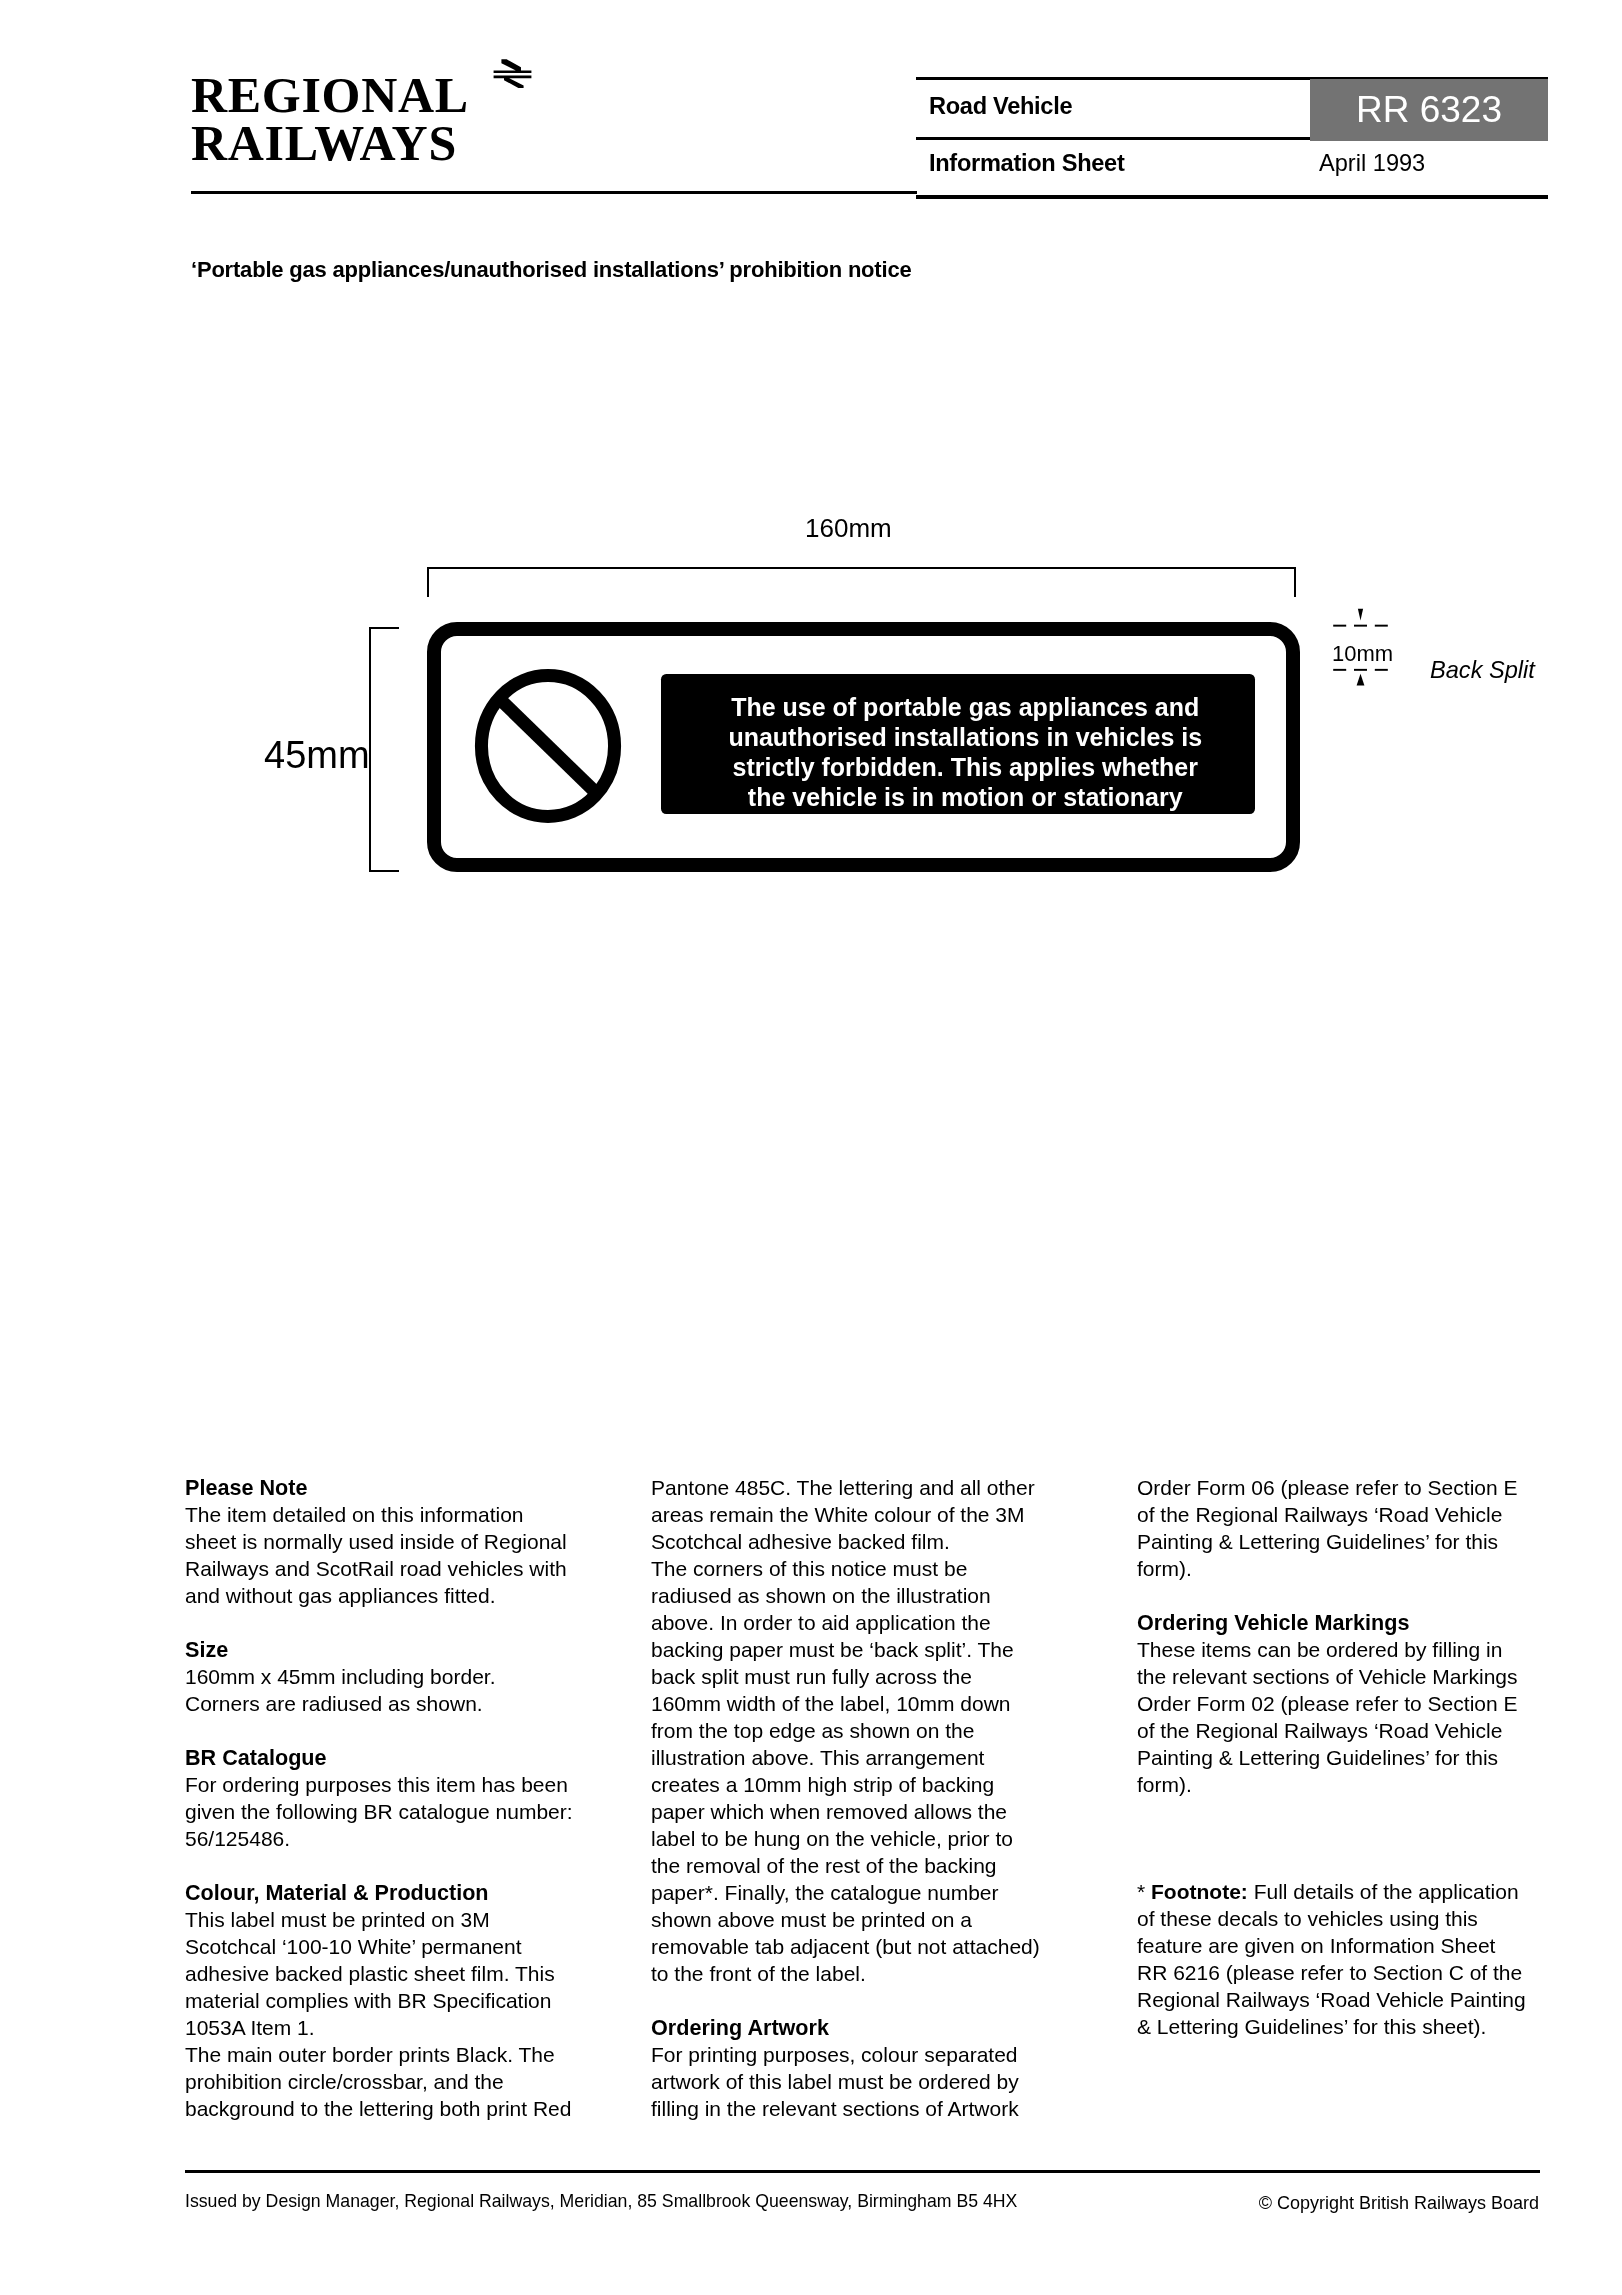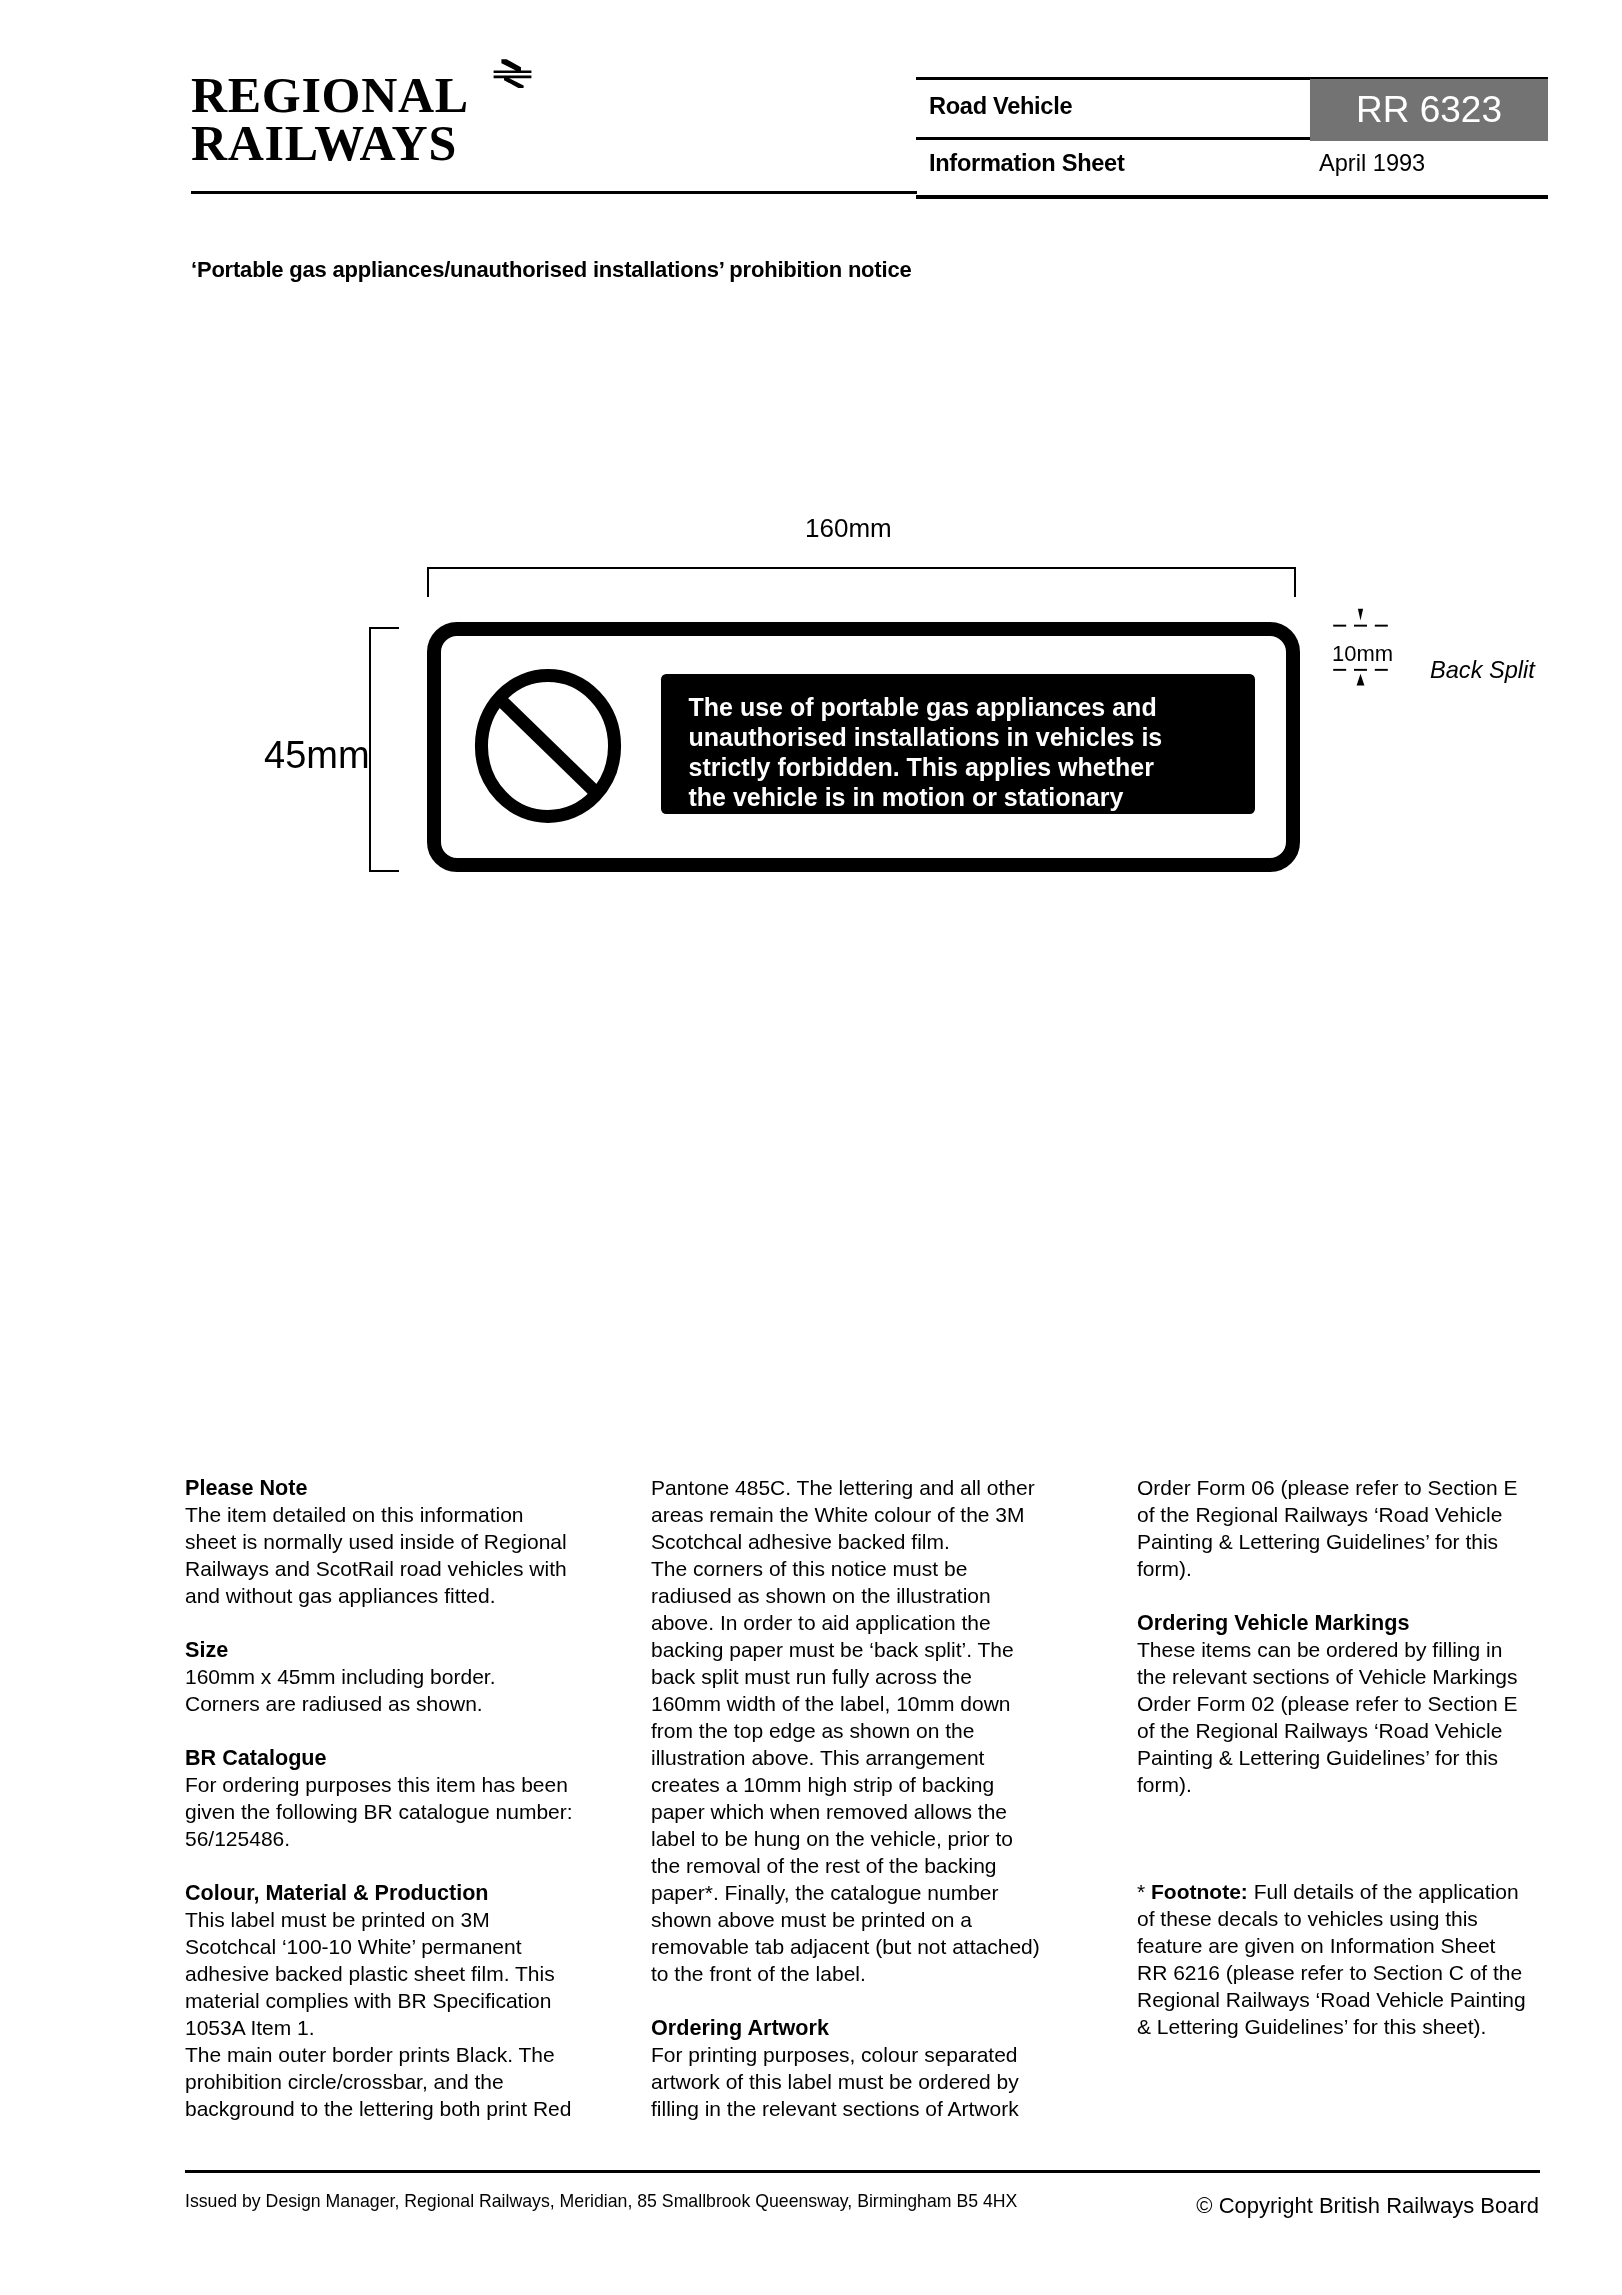--- a/index.html
+++ b/index.html
@@ -21,21 +21,21 @@
   .date { position: absolute; left: 403px; top: 73px; font-size: 23.6px; }
 
   .doc-title { position: absolute; left: 191px; top: 257px; font-weight: 700; font-size: 22px; letter-spacing: -0.2px; }
 
   
   .dim-160-label { position: absolute; left: 805px; top: 513px; font-size: 26px; }
   .dim-160-bracket { position: absolute; left: 427px; top: 567px; width: 865px; height: 27.5px; border-top: 2.6px solid #000; border-left: 2.6px solid #000; border-right: 2.6px solid #000; }
   .dim-45-label { position: absolute; left: 264px; top: 734px; font-size: 38px; }
   .dim-45-bracket { position: absolute; left: 369px; top: 627px; width: 27.5px; height: 241px; border-top: 2.6px solid #000; border-left: 2.6px solid #000; border-bottom: 2.6px solid #000; }
 
-  .sign { position: absolute; left: 427px; top: 622px; width: 873px; height: 250px; border: 14.4px solid #000; border-radius: 30px; box-sizing: border-box; background: #fff; }
+  .sign { position: absolute; left: 427px; top: 622px; width: 873px; height: 250px; border: 14.4px solid #000; border-radius: 30px; box-sizing: border-box; background: #fff; text-align: center; }
   .prohibit { position: absolute; left: 30px; top: 33px; width: 154px; height: 154px; }
   .sign-panel { position: absolute; left: 220px; top: 38px; width: 594px; height: 140px; background: #000; border-radius: 5.2px; color: #fff; box-sizing: border-box; padding: 18.3px 13px 0 27.5px; font-weight: 700; font-size: 25px; line-height: 30px; }
   .sign-panel span { display: block; white-space: nowrap; }
 
   .backsplit { position: absolute; left: 1328px; top: 602px; width: 65px; height: 98px; }
   .backsplit-label { position: absolute; left: 1332px; top: 641px; font-size: 22px; }
   .backsplit-text { position: absolute; left: 1430px; top: 657px; font-style: italic; font-size: 23.6px; }
 
   
   .col { position: absolute; top: 1474px; width: 419px; font-size: 21px; line-height: 27px; }
@@ -45,21 +45,21 @@
   .col h3 { margin: 0; font-size: 21.6px; font-weight: 700; line-height: 27px; }
   .col p { margin: 0; }
   .col .gap { height: 27px; }
   .col .gap-big { height: 80px; }
   .col .line { display: block; white-space: nowrap; }
 
   
   .footer-rule { position: absolute; left: 185px; top: 2170px; width: 1355px; height: 3.3px; background: #000; }
   .footer-addr { position: absolute; left: 185px; top: 2189px; font-size: 17.7px; line-height: 25px; }
   .footer-addr span { display: block; white-space: nowrap; }
-  .footer-copy { position: absolute; right: 84px; top: 2193px; font-size: 22px; margin-left: 10px; }
+  .footer-copy { position: absolute; right: 84px; top: 2193px; font-size: 18px; margin-left: 10px; }
 </style>
 </head>
 <body>
 
 <div class="brand">
   <span class="line">REGIONAL</span>
   <span class="line">RAILWAYS</span>
 </div>
 <svg class="brand-logo" viewBox="0 0 62 46">
   <polygon points="14,2 22,2 44,14 44,19 60,19 60,23 2,23 2,19 36,19 14,8" fill="#000"></polygon>

